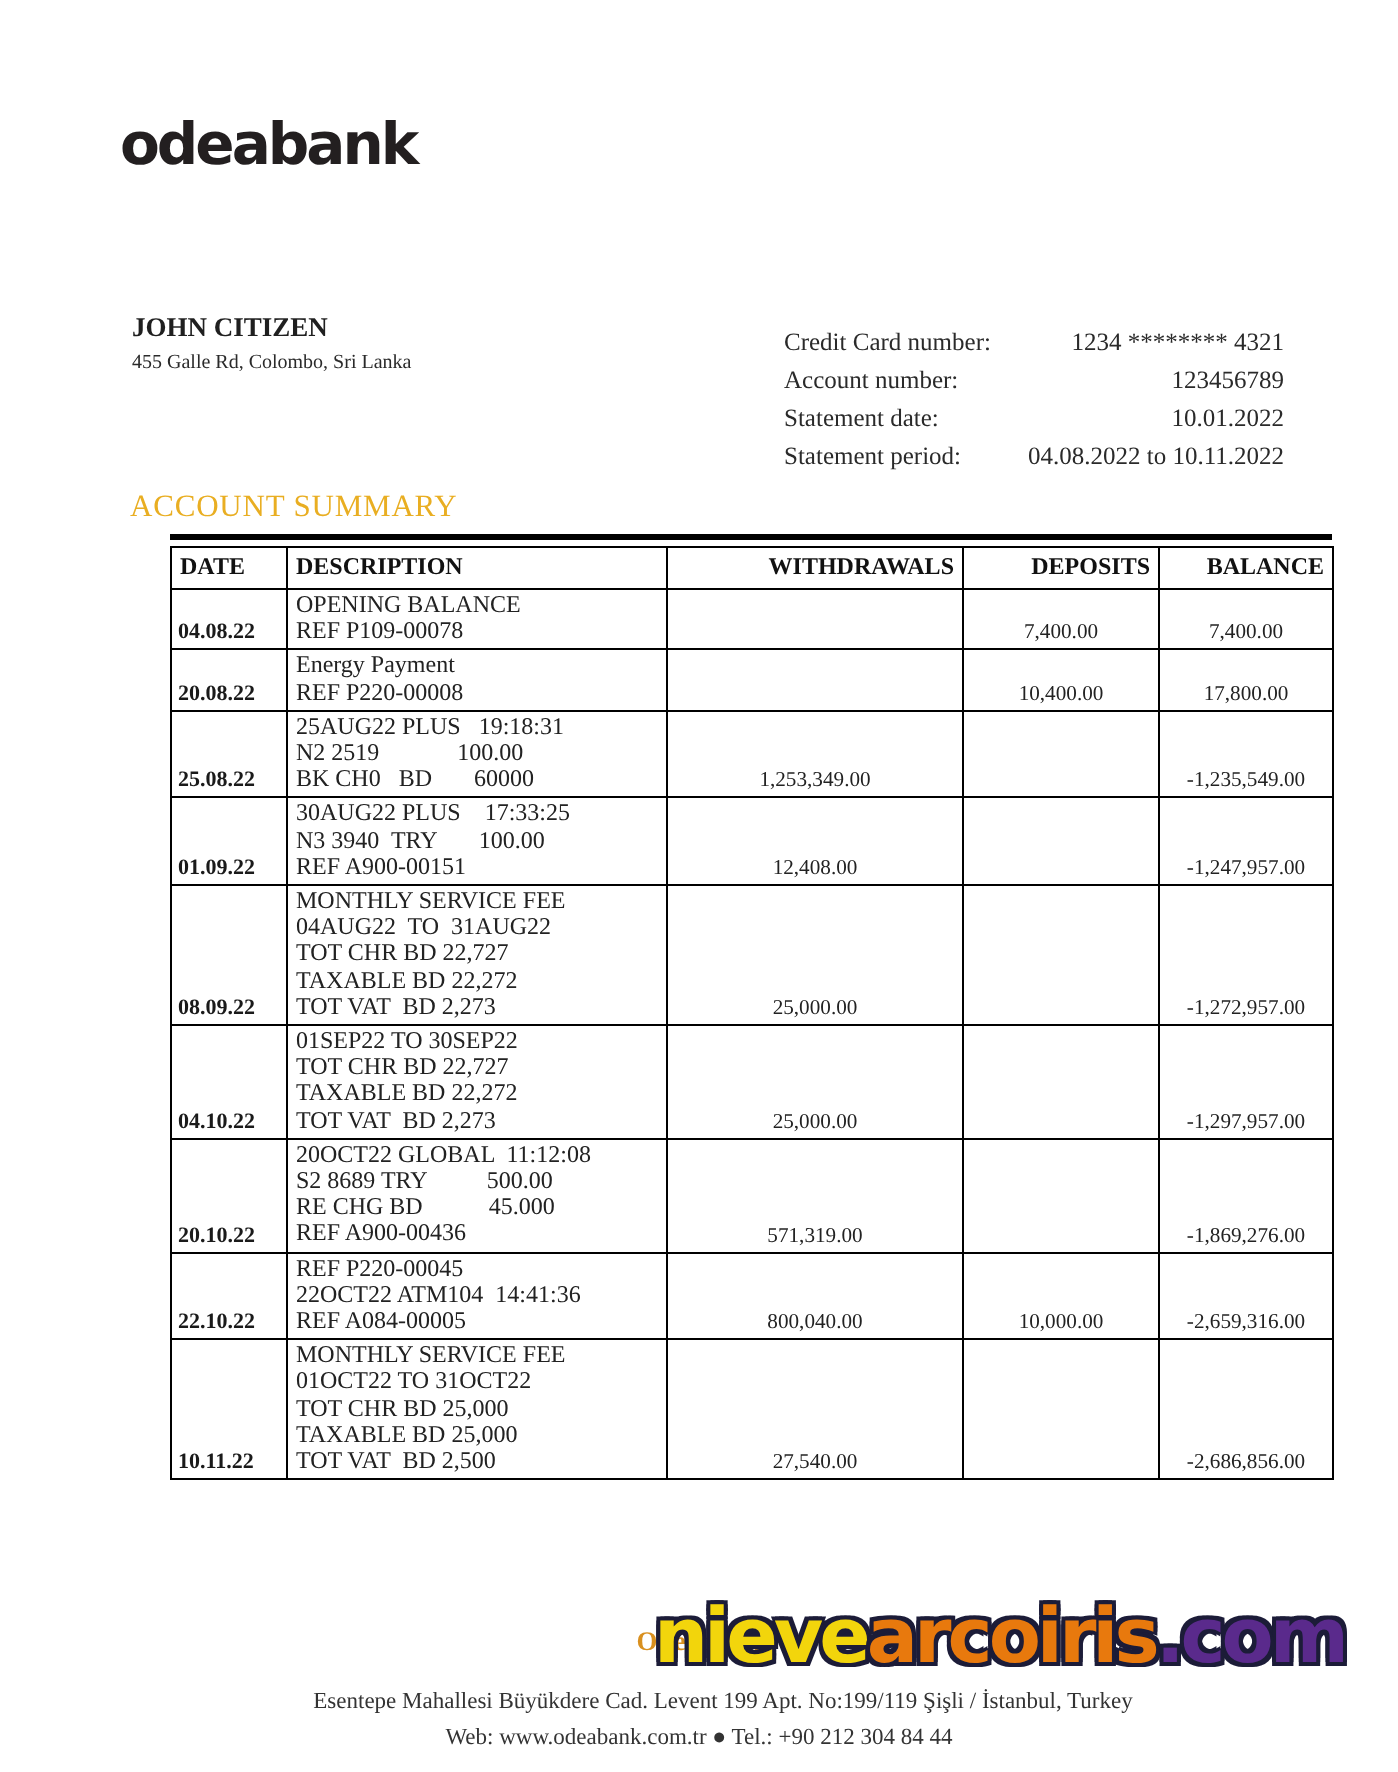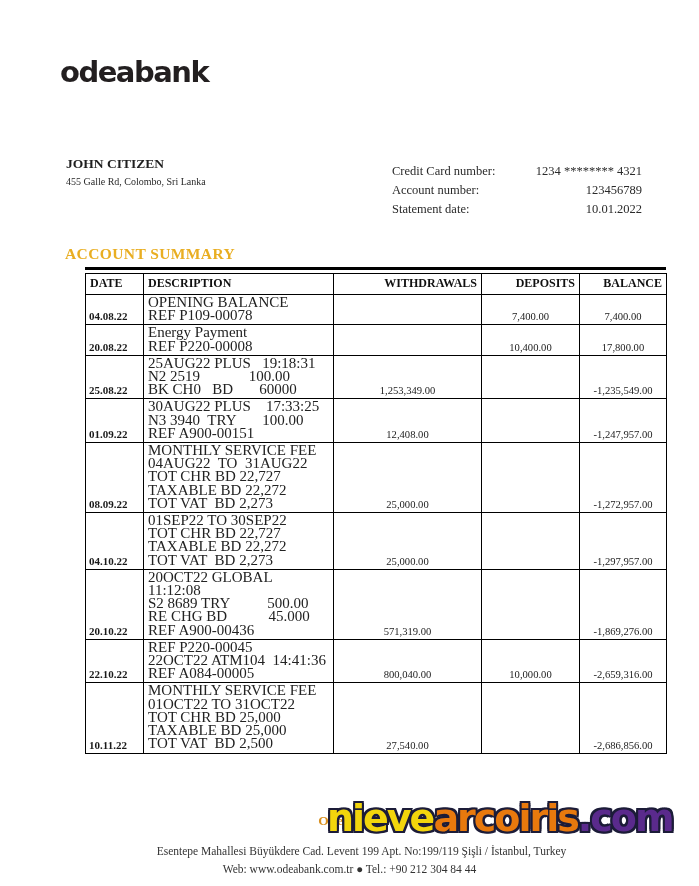--- a/index.html
+++ b/index.html
@@ -18,36 +18,36 @@
   .customer-name{font-weight:bold;font-size:13.5px;color:#1f1f1f;}
   .customer-address{font-size:10px;margin-top:4px;color:#2a2a2a;}
   
   .account-info{position:absolute;left:392px;top:162px;width:250px;}
   .info-row{display:flex;justify-content:space-between;font-size:12.5px;line-height:19px;color:#2a2a2a;}
   .info-row .label{text-align:left;}
   .info-row .value{text-align:right;}
   
   .summary-title{
     position:absolute;left:65px;top:245px;
-    font-size:15.5px;font-weight:bold;color:#e9ae22;letter-spacing:0.4px;
+    font-size:15.5px;font-weight:normal;color:#e9ae22;letter-spacing:0.4px;
   }
   
   .table-area{position:absolute;left:61px;top:267px;width:581px;margin-left:24px;}
   .rule{height:3px;background:#000;margin-bottom:3px;}
   table.summary{border-collapse:collapse;width:100%;table-layout:fixed;}
   table.summary th,table.summary td{border:1.5px solid #000;}
   table.summary th{
     font-size:12px;padding:2px 4px 3px;color:#111;
     white-space:nowrap;overflow:hidden;
   }
   th.h-left{text-align:left;}
   th.h-right{text-align:right;}
   td.c-date{font-weight:bold;font-size:11px;vertical-align:bottom;padding:1px 3px 2px;}
   td.c-desc{
-    font-size:15px;vertical-align:bottom;padding:1px 4px 2px;
+    font-size:12px;vertical-align:bottom;padding:1px 4px 2px;
     white-space:pre-wrap;line-height:13.2px;color:#222;
   }
   td.c-amt{font-size:10.6px;text-align:center;vertical-align:bottom;padding:1px 4px 2px;color:#222;}
   
   .footer-bank{
     position:absolute;top:813px;left:0;width:100%;text-align:center;
     color:#d9901f;font-weight:bold;font-size:13.5px;letter-spacing:0.3px;
   }
   .footer-address{position:absolute;top:845px;left:0;width:100%;text-align:center;font-size:11.5px;color:#333;padding-left:12px;}
   .footer-contact{position:absolute;top:863px;left:0;width:100%;text-align:center;font-size:11.5px;color:#333;}
@@ -81,20 +81,24 @@
       <span class="label">Credit Card number:</span>
       <span class="value">1234 ******** 4321</span>
     </div>
     <div class="info-row">
       <span class="label">Account number:</span>
       <span class="value">123456789</span>
     </div>
     <div class="info-row">
       <span class="label">Statement date:</span>
       <span class="value">10.01.2022</span>
+    </div>
+    <div class="info-row">
+      <span class="label">Statement period:</span>
+      <span class="value">04.08.2022 to 10.11.2022</span>
     </div>
   </div>
 
   <div class="summary-title">ACCOUNT SUMMARY</div>
 
   <div class="table-area">
     <div class="rule"></div>
     <table class="summary">
       <colgroup>
         <col style="width:58px">

